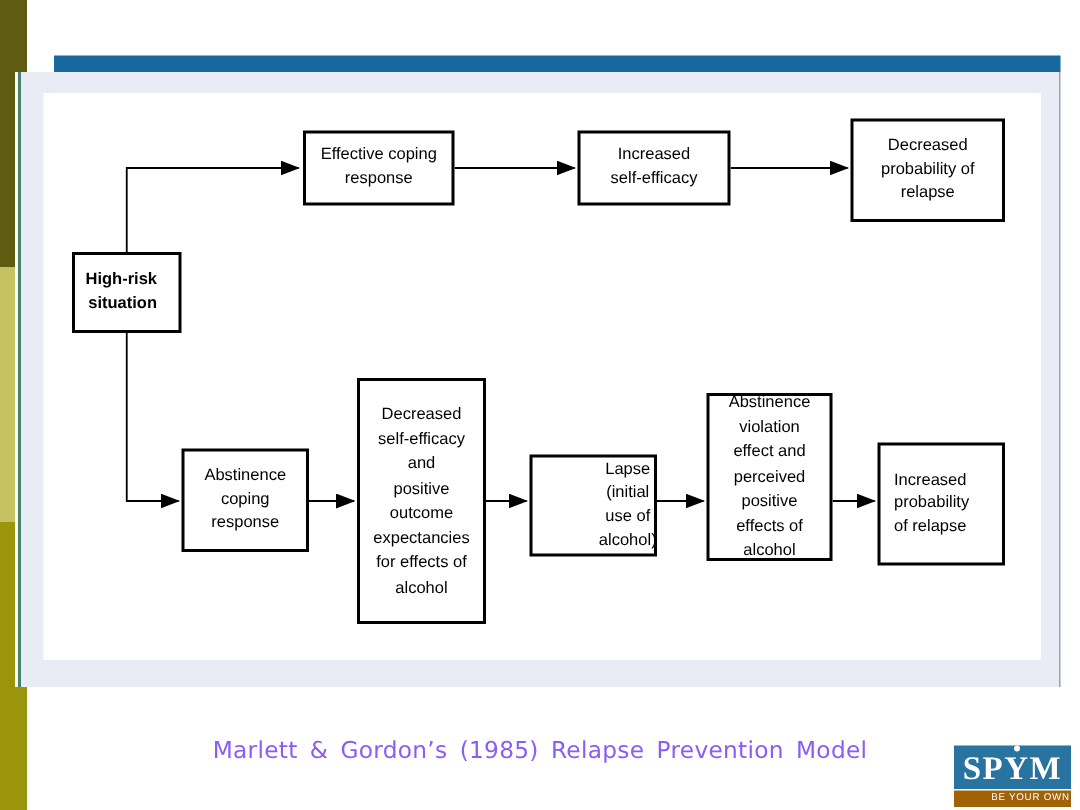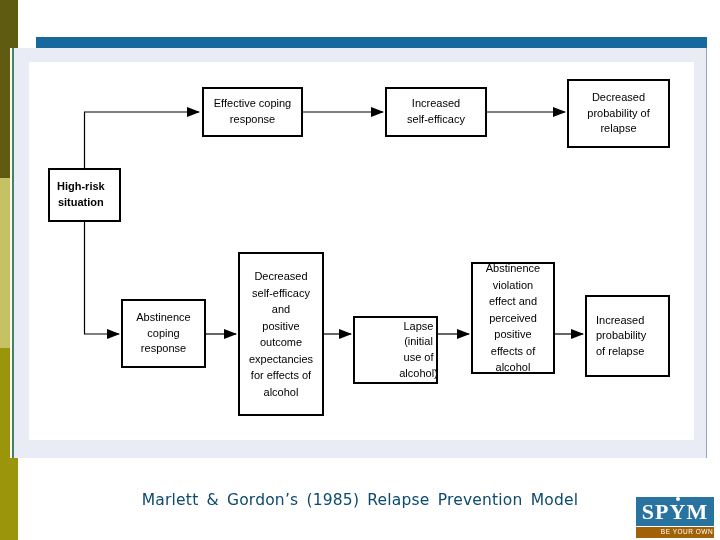--- a/index.html
+++ b/index.html
@@ -18,34 +18,34 @@
   .top-blue-bar{position:absolute;left:36px;top:37px;width:671px;height:11px;background:#17689e;}
   .slide-bg{position:absolute;left:14px;top:48px;width:692px;height:410px;background:#e9ecf5;border-right:1px solid #97a1c0;}
   .diagram-panel{position:absolute;left:29px;top:62px;width:665px;height:378px;background:#ffffff;}
   
   .node{
     position:absolute;background:#fff;border:2px solid #000;box-sizing:border-box;
     display:flex;align-items:center;justify-content:center;
     text-align:center;font-size:11px;line-height:1.42;color:#000;
     white-space:pre-line;padding:2px;
   }
-  .n-high-risk{left:48px;top:168px;width:73px;height:54px;font-weight:bold;text-align:center;justify-content:flex-start;padding-left:7px;}
+  .n-high-risk{left:48px;top:168px;width:73px;height:54px;font-weight:bold;text-align:right;justify-content:flex-start;padding-left:7px;}
   .n-effective{left:202px;top:87px;width:101px;height:50px;}
   .n-inc-self{left:385px;top:87px;width:102px;height:50px;}
   .n-dec-prob{left:567px;top:79px;width:103px;height:69px;}
   .n-ineffective{left:121px;top:299px;width:85px;height:69px;}
   .n-dec-self{left:238px;top:252px;width:86px;height:164px;line-height:1.5;}
-  .n-lapse{left:353px;top:316px;width:85px;height:68px;padding-left:48px;}
+  .n-lapse{left:353px;top:303px;width:85px;height:68px;padding-left:48px;}
   .n-abstinence{left:471px;top:262px;width:84px;height:112px;line-height:1.5;}
   .n-inc-prob{left:585px;top:295px;width:85px;height:82px;text-align:left;justify-content:flex-start;padding-left:9px;}
   .arrows{position:absolute;left:0;top:0;width:720px;height:540px;pointer-events:none;}
   
   .caption{
     position:absolute;left:0;top:491px;width:720px;text-align:center;
-    font-family:"DejaVu Sans",sans-serif;font-size:15.5px;color:#0c4a6e;
+    font-family:"DejaVu Sans",sans-serif;font-size:15.5px;color:#8b5cf6;
     word-spacing:3px;letter-spacing:0.2px;
   }
   
   .logo{position:absolute;left:636px;top:497px;width:78px;height:41px;display:flex;flex-direction:column;}
   .logo-main{
     height:29px;background:#2873a0;display:flex;align-items:center;justify-content:center;
     font-family:"Liberation Serif",serif;font-weight:bold;font-size:22px;color:#ffffff;letter-spacing:1px;
   }
   .logo-letter{display:inline-block;}
   .logo-letter-y{position:relative;}

